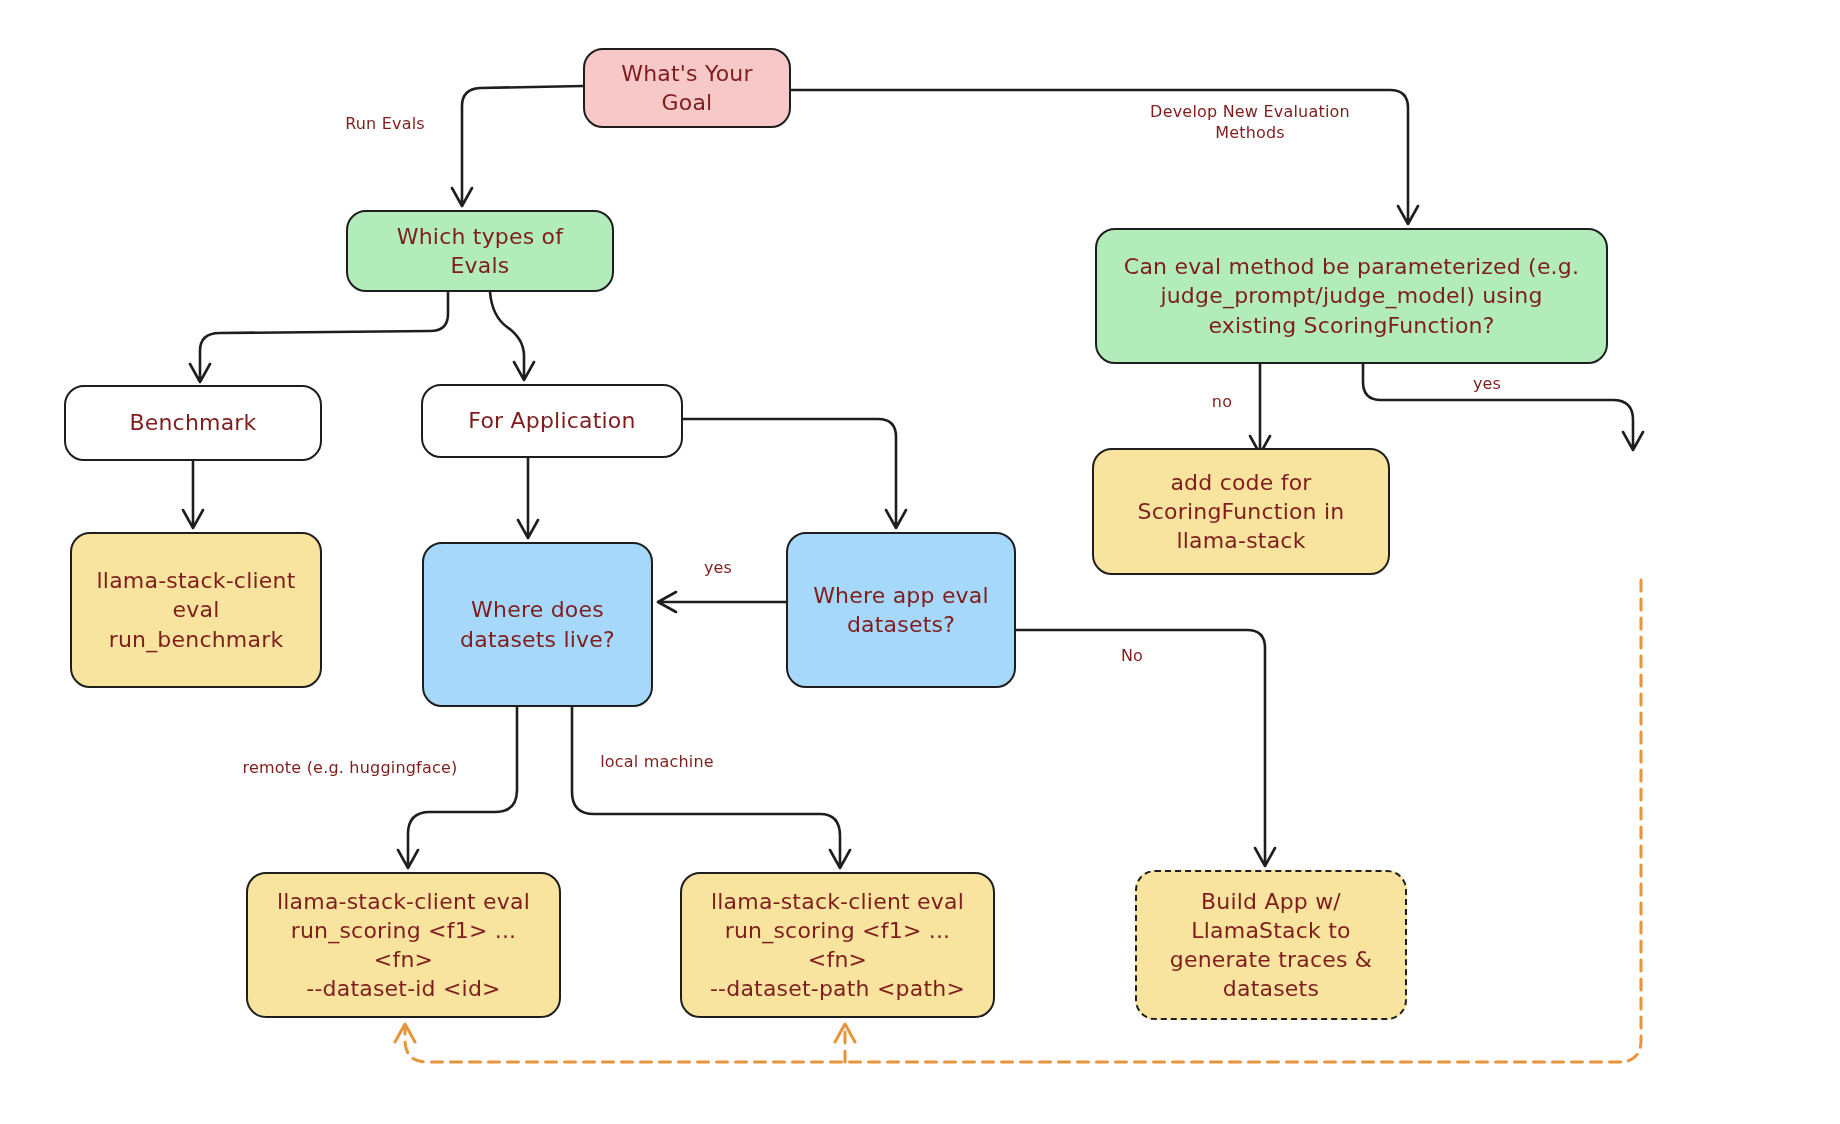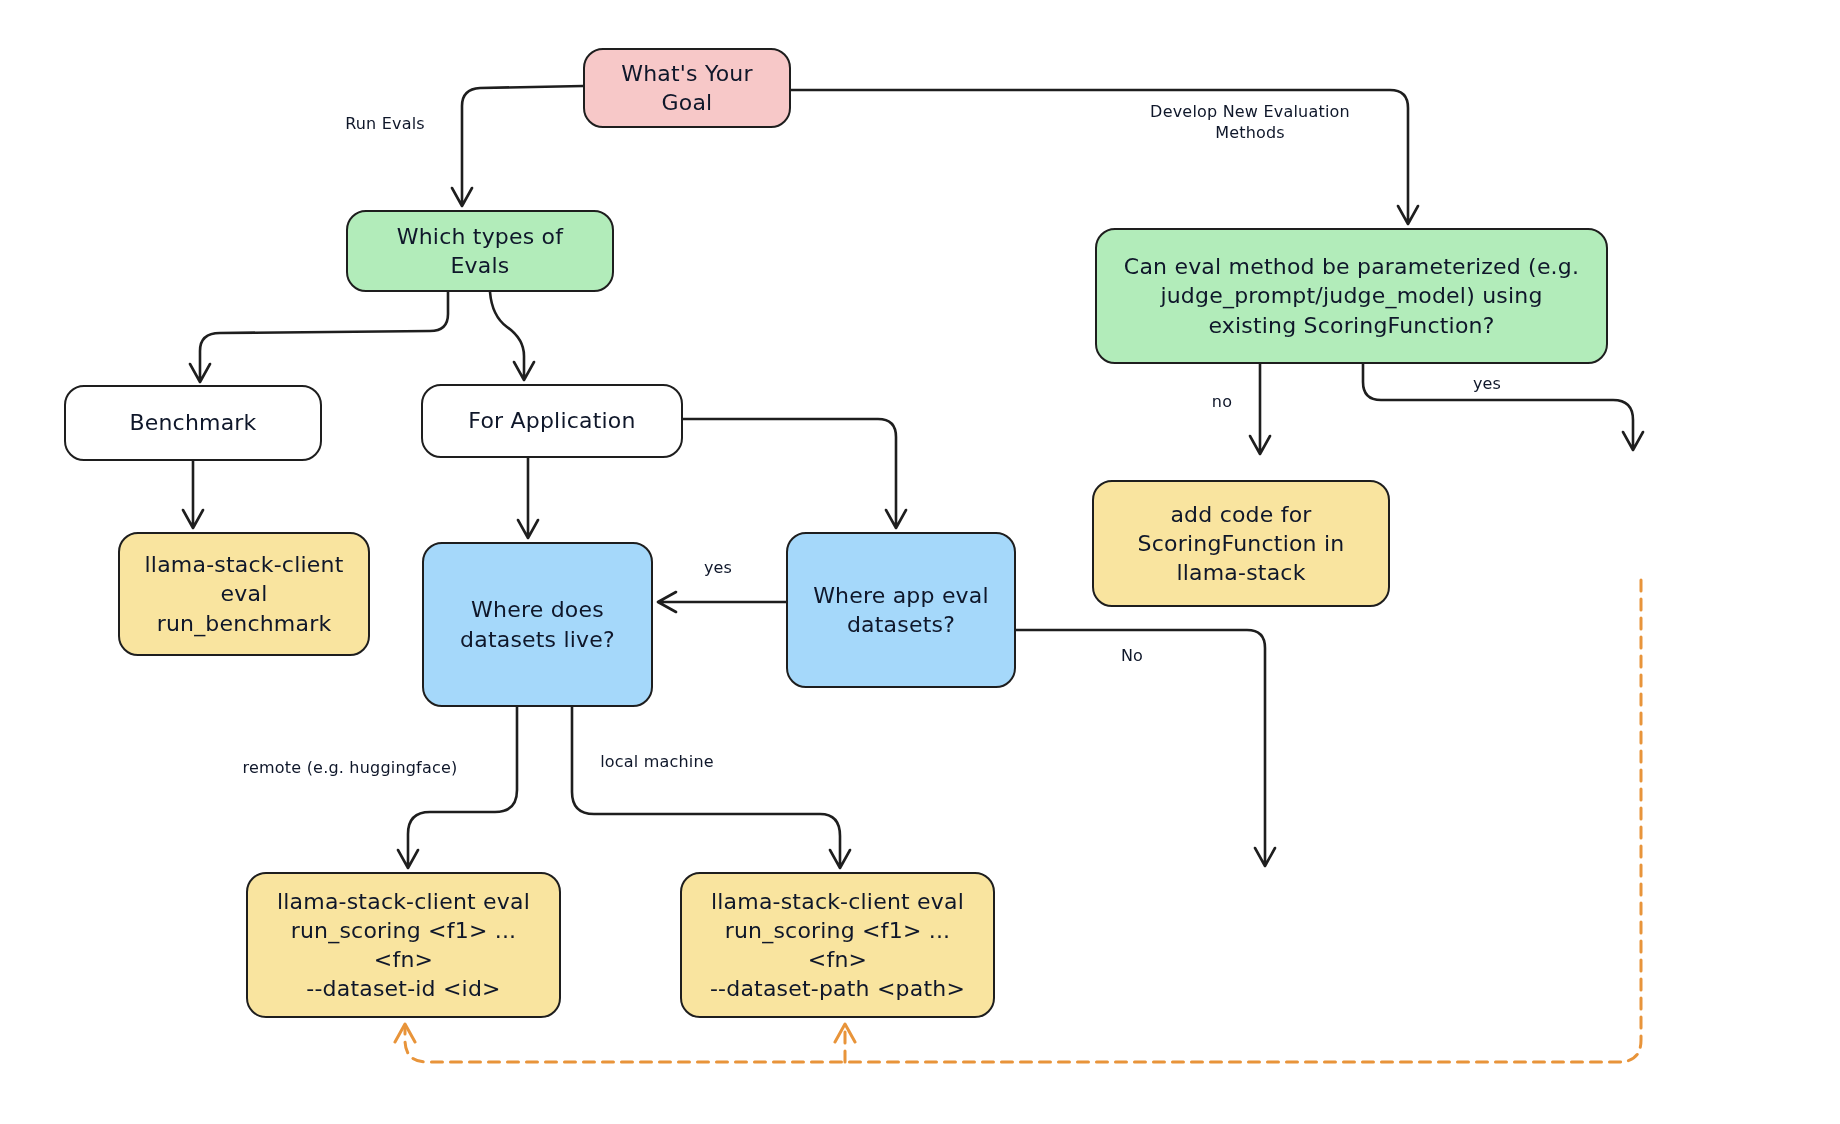--- a/index.html
+++ b/index.html
@@ -1,21 +1,21 @@
 <!DOCTYPE html>
 <html><head>
 <meta charset="utf-8">
 <style>
   html,body{margin:0;padding:0;background:#ffffff;}
   .canvas{
     position:relative;
     width:1840px;height:1124px;
     background:#ffffff;
     font-family:"DejaVu Sans", sans-serif;
-    color:#0f172a;
+    color:#7f1d1d;
     overflow:hidden;
   }
   .wires{position:absolute;left:0;top:0;width:1840px;height:1124px;}
   .node{
     position:absolute;
     box-sizing:border-box;
     border:2.6px solid #1e1e1e;
     border-radius:20px;
     display:flex;align-items:center;justify-content:center;
     text-align:center;
@@ -66,46 +66,50 @@
   <div class="node pink" style="left:583px;top:48px;width:208px;height:80px;">What's Your
 Goal</div>
 
   <div class="node green" style="left:346px;top:210px;width:268px;height:82px;">Which types of
 Evals</div>
 
   <div class="node white" style="left:64px;top:385px;width:258px;height:76px;">Benchmark</div>
 
   <div class="node white" style="left:421px;top:384px;width:262px;height:74px;">For Application</div>
 
-  <div class="node yellow" style="left:70px;top:532px;width:252px;height:124px;margin-left:48px;">llama-stack-client
+  <div class="node yellow" style="left:70px;top:532px;width:252px;height:156px;">llama-stack-client
 eval run_benchmark</div>
 
   <div class="node blue" style="left:422px;top:542px;width:231px;height:165px;">Where does
 datasets live?</div>
 
   <div class="node blue" style="left:786px;top:532px;width:230px;height:156px;">Where app eval
 datasets?</div>
 
   <div class="node green" style="left:1095px;top:228px;width:513px;height:136px;">Can eval method be parameterized (e.g.
 judge_prompt/judge_model) using
 existing ScoringFunction?</div>
 
-  <div class="node yellow" style="left:1092px;top:480px;width:298px;height:127px;">add code for
+  <div class="node yellow" style="left:1092px;top:448px;width:298px;height:127px;">add code for
 ScoringFunction in
 llama-stack</div>
 
 
   <div class="node yellow" style="left:246px;top:872px;width:315px;height:146px;">llama-stack-client eval
 run_scoring &lt;f1&gt; ... &lt;fn&gt;
 --dataset-id &lt;id&gt;</div>
 
   <div class="node yellow" style="left:680px;top:872px;width:315px;height:146px;">llama-stack-client eval
 run_scoring &lt;f1&gt; ... &lt;fn&gt;
 --dataset-path &lt;path&gt;</div>
 
+  <div class="node yellow dashed" style="left:1135px;top:870px;width:272px;height:150px;">Build App w/
+LlamaStack to
+generate traces &amp;
+datasets</div>
 
   <div class="edge-label" style="left:310px;top:114px;width:150px;">Run Evals</div>
 
   <div class="edge-label" style="left:1095px;top:102px;width:310px;">Develop New Evaluation
 Methods</div>
 
   <div class="edge-label" style="left:690px;top:558px;width:56px;">yes</div>
 
   <div class="edge-label" style="left:1104px;top:646px;width:56px;">No</div>
 

